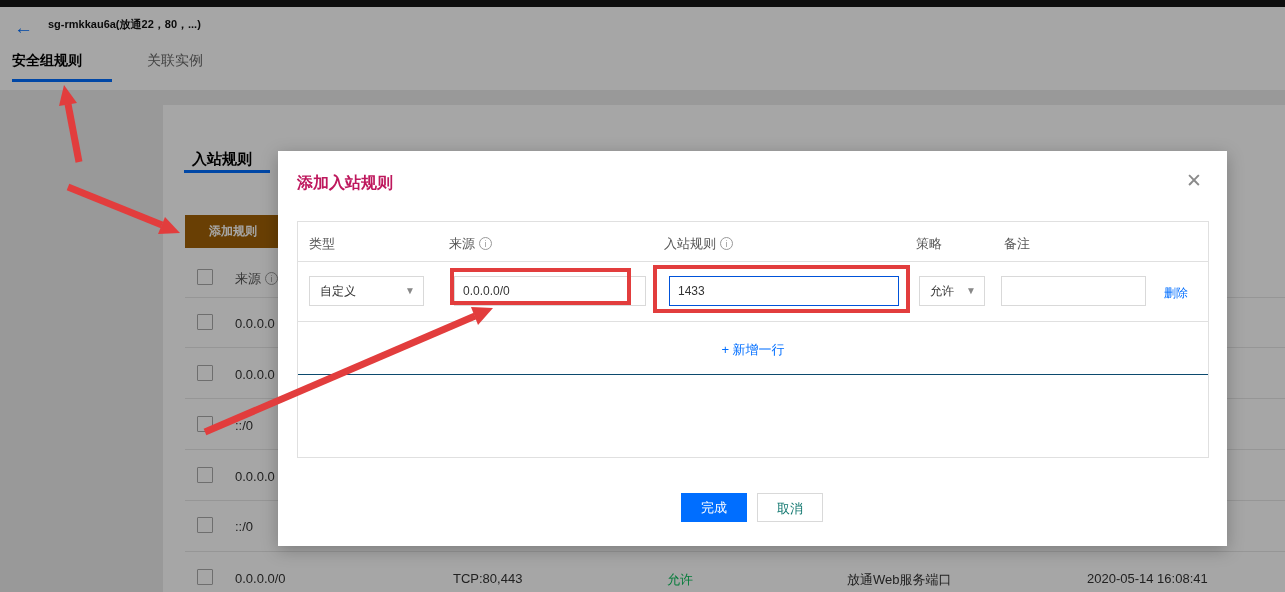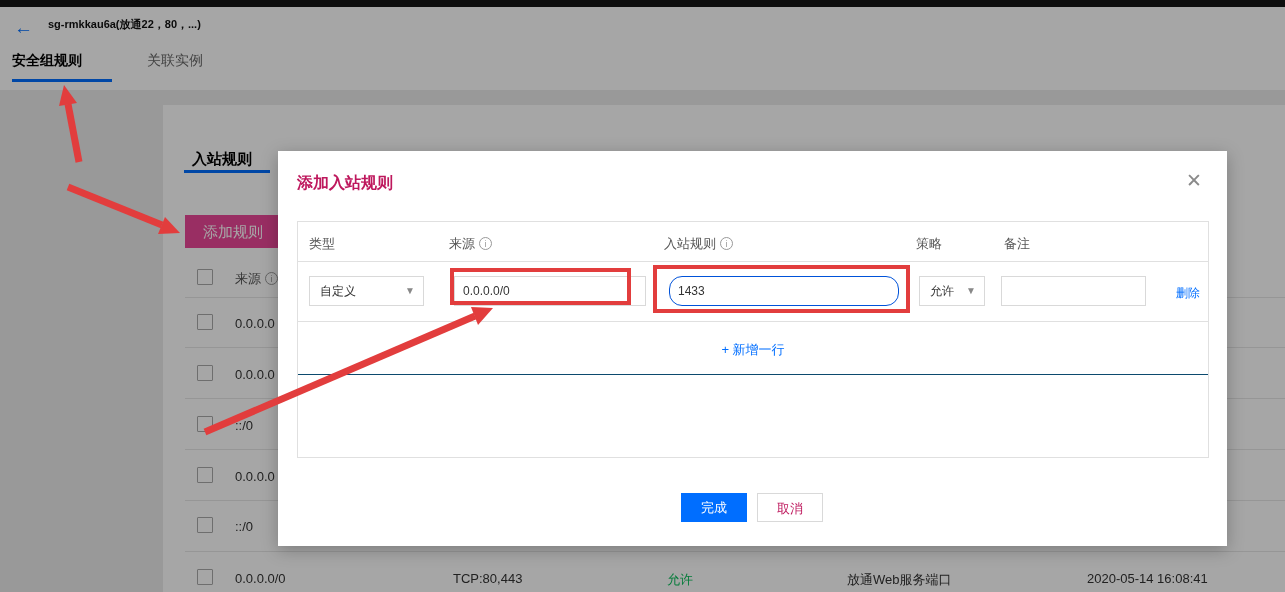--- a/index.html
+++ b/index.html
@@ -13,22 +13,22 @@
   .back-btn { left:14px; top:10px; font-size:19px; font-weight:bold; color:#006eff; cursor:pointer; }
   .page-title { left:48px; top:10px; font-size:11px; font-weight:bold; color:#111; }
   .top-tab { top:45px; font-size:14px; }
   .tab-active { left:12px; width:100px; text-align:left; font-weight:bold; color:#000; }
   .tab-underline { left:12px; top:72px; width:100px; height:3px; background:#006eff; }
   .tab-idle { left:147px; color:#666; }
 
   .card { left:163px; top:105px; width:1122px; height:487px; background:#ffffff; }
   .card-tab { left:192px; top:150px; font-size:15px; font-weight:bold; color:#000; }
   .card-tab-underline { left:184px; top:170px; width:86px; height:3px; background:#006eff; }
-  .add-rule-btn { left:185px; top:215px; width:96px; height:33px; background:#ec4899; color:#fff;
-    font-size:15px; text-align:center; line-height:33px; cursor:pointer; }
+  .add-rule-btn { left:185px; top:215px; width:96px; height:33px; background:#a16207; color:#fff;
+    font-size:12px; text-align:center; line-height:33px; cursor:pointer;font-weight:bold; }
 
   .checkbox { width:16px; height:16px; border:1px solid #a9a9a9; background:#fff; border-radius:1px; }
   .bg-h-label { font-size:13px; color:#555; }
   .info-icon { display:inline-block; width:13px; height:13px; border:1px solid #999; border-radius:50%;
     font-size:9px; line-height:13px; text-align:center; color:#999; vertical-align:1px; margin-left:4px; }
   .sep { height:1px; background:#e6e6e6; left:185px; width:1100px; }
   .bg-cell { font-size:13px; color:#333; }
   .green { color:#0abf5b; }
 
   
@@ -48,21 +48,21 @@
   .sel { top:14px; height:30px; border:1px solid #d9d9d9; background:#fff; font-size:12px; color:#333;
     line-height:28px; padding-left:10px; cursor:pointer; }
   .sel .chev { position:absolute; right:8px; top:0; color:#888; font-size:10px; }
   .inp { top:14px; height:30px; border:1px solid #d9d9d9; background:#fff; font-size:12px; color:#333;
     padding:0 8px; outline:none; }
   .inp-focus { border:1px solid #0052d9; }
   .link { color:#006eff; font-size:12px; cursor:pointer; text-decoration:none; }
   .addrow-link { font-size:13px; }
   .m-btn { top:342px; width:66px; height:29px; font-size:13px; text-align:center; line-height:29px; cursor:pointer; }
   .btn-primary { left:403px; background:#006eff; color:#fff; }
-  .btn-plain { left:479px; background:#fff; color:#be185d; border:1px solid #d9d9d9; }
+  .btn-plain { left:479px; background:#fff; color:#0f766e; border:1px solid #d9d9d9; }
 
   
   .anno { left:0; top:0; width:1285px; height:592px; z-index:20; pointer-events:none; }
 </style>
 </head>
 <body>
 
 <div class="abs black-bar"></div>
 
 <div class="abs app-header">
@@ -124,27 +124,27 @@
       <span class="abs m-hlabel" style="left:618px;">策略</span>
       <span class="abs m-hlabel" style="left:706px;">备注</span>
     </div>
 
     <div class="abs m-row">
       <div class="abs sel" style="left:11px; width:115px;">
         <span>自定义</span>
         <span class="chev">▼</span>
       </div>
       <input class="abs inp" style="left: 156px; width: 192px;" value="0.0.0.0/0">
-      <input class="abs inp inp-focus" style="left: 371px; width: 230px; border-radius: 13px;" value="1433">
+      <input class="abs inp inp-focus" style="left: 371px; width: 230px;" value="1433">
       <div class="abs sel" style="left:621px; width:66px;">
         <span>允许</span>
         <span class="chev">▼</span>
       </div>
       <input class="abs inp" style="left: 703px; width: 145px;" value="">
-      <span class="abs link" style="left:866px; top:23px;margin-left:12px;">删除</span>
+      <span class="abs link" style="left:866px; top:23px;">删除</span>
     </div>
 
     <div class="abs m-addrow">
       <span class="link addrow-link">+ 新增一行</span>
     </div>
   </div>
 
   <div class="abs m-btn btn-primary">完成</div>
   <div class="abs m-btn btn-plain">取消</div>
 </div>

